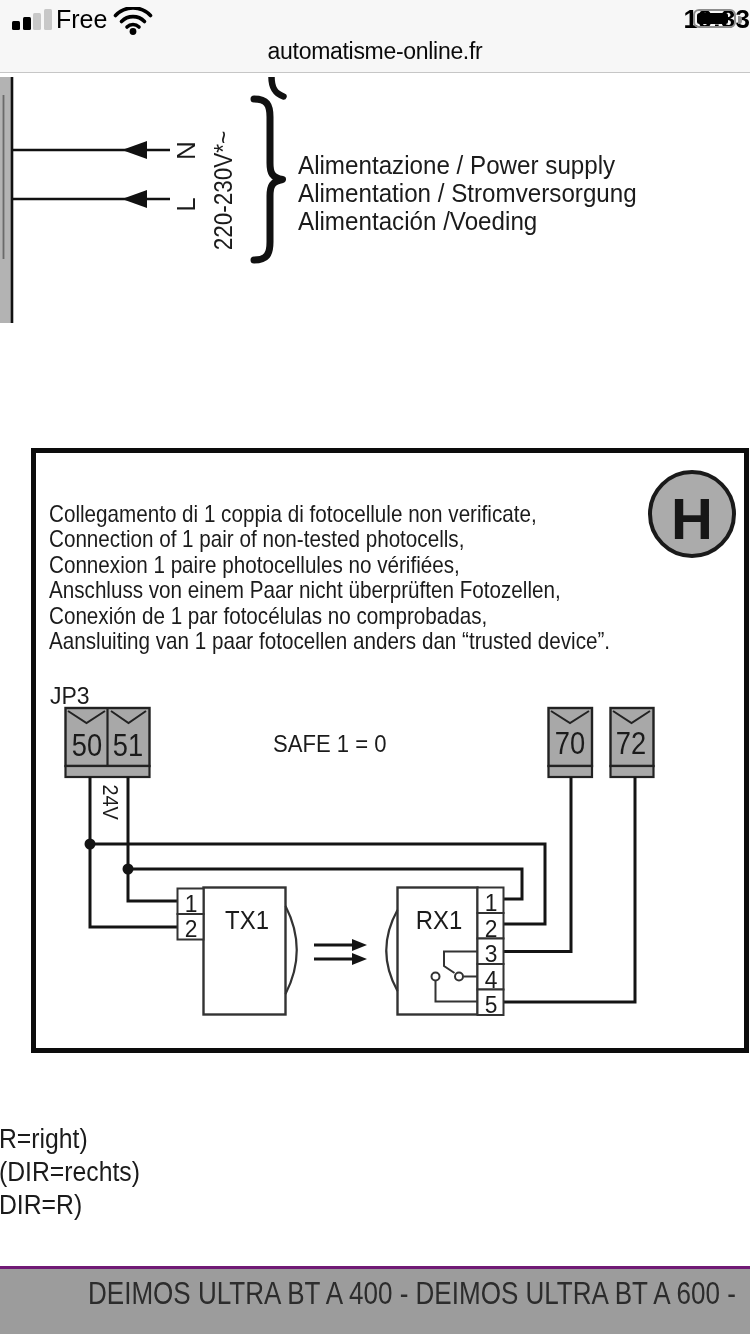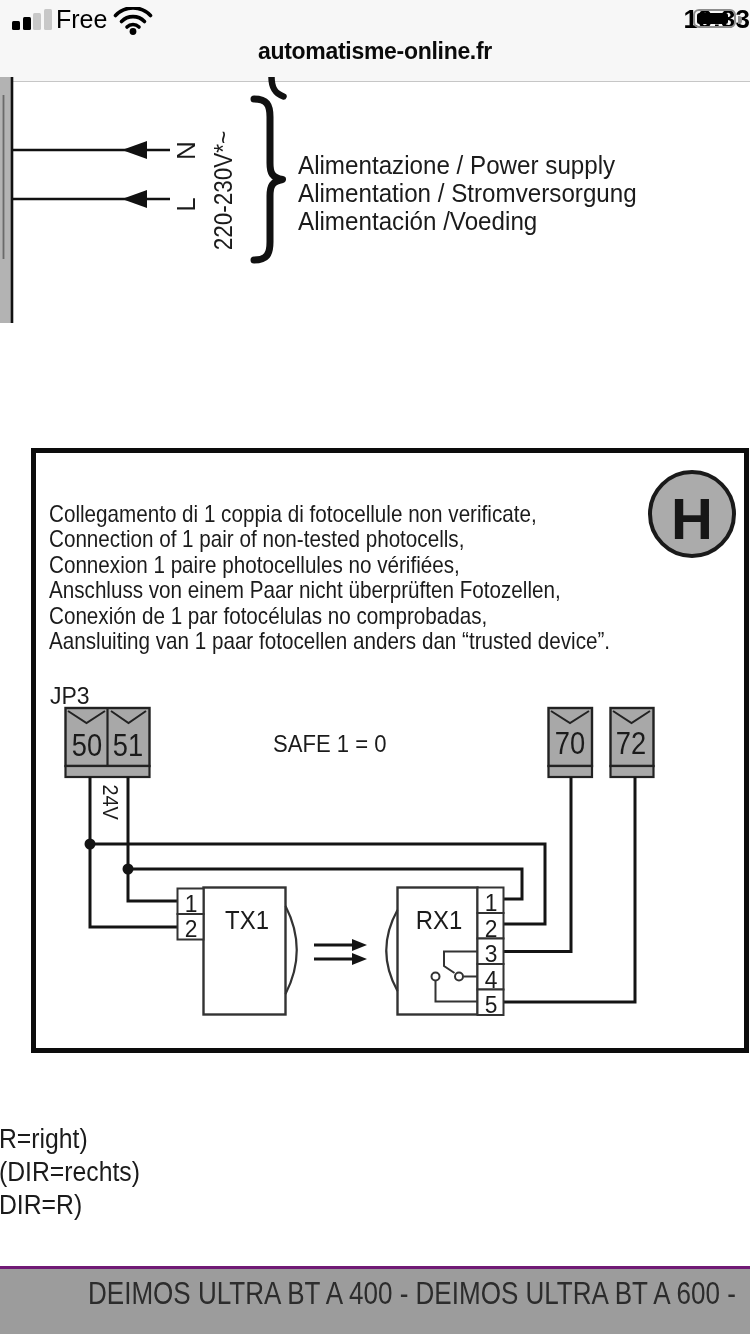--- a/index.html
+++ b/index.html
@@ -3,34 +3,34 @@
 <meta charset="utf-8">
 <style>
   html,body{margin:0;padding:0;background:#e9e9e9;}
   .screen{
     position:relative;width:750px;height:1334px;margin:0 auto;
     background:#ffffff;overflow:hidden;
     font-family:"Liberation Sans",sans-serif;color:#1b1b1b;
   }
   
   .statusbar{
-    position:absolute;left:0;top:0;width:750px;height:82px;
+    position:absolute;left:0;top:0;width:750px;height:73px;
     background:#f7f7f7;border-bottom:1px solid #c6c6c6;box-sizing:border-box;
   }
   .sig{position:absolute;left:12px;top:9px;display:flex;align-items:flex-end;gap:2.5px;height:21px;}
   .sig span{width:8px;border-radius:1.5px;background:#000;display:block;}
   .sig .b1{height:9px}.sig .b2{height:13px}
   .sig .b3{height:17px;background:#c8c8c8}.sig .b4{height:21px;background:#c8c8c8}
   .carrier{position:absolute;left:56px;top:5px;font-size:25px;color:#000;}
   .wifi{position:absolute;left:113px;top:7px;}
   .time{position:absolute;left:0;right:0;top:4px;text-align:right;font-size:26px;font-weight:600;color:#000;}
   .batt{position:absolute;left:693px;top:9px;width:43px;height:19px;border:2px solid #8d8d8d;border-radius:6px;box-sizing:border-box;}
   .batt .fill{position:absolute;left:2px;top:2px;width:31px;height:11px;background:#000;border-radius:2.5px;}
   .batt .nub{position:absolute;left:43px;top:5px;width:3.5px;height:8px;background:#8d8d8d;border-radius:0 3px 3px 0;}
-  .url{position:absolute;left:0;right:0;top:38px;text-align:center;font-size:23px;font-weight:700;color:#0a0a0a;letter-spacing:-0.3px;}
+  .url{position:absolute;left:0;right:0;top:38px;text-align:center;font-size:23px;font-weight:400;color:#0a0a0a;letter-spacing:-0.3px;}
   
   .lbl{position:absolute;white-space:nowrap;color:#1b1b1b;}
   .cx{transform-origin:left top;}
   .rot-ccw{transform:rotate(-90deg);}
   .rot-cw{transform:rotate(90deg);}
   svg{position:absolute;left:0;}
   
   .captions{left:298px;top:151px;font-size:26px;line-height:28px;transform:scaleX(0.93);}
   .desc{left:49px;top:501px;font-size:24px;line-height:25.4px;transform:scaleX(0.86);}
   .notes{left:-1px;top:1122px;font-size:27.5px;line-height:33px;transform:scaleX(0.90);}

